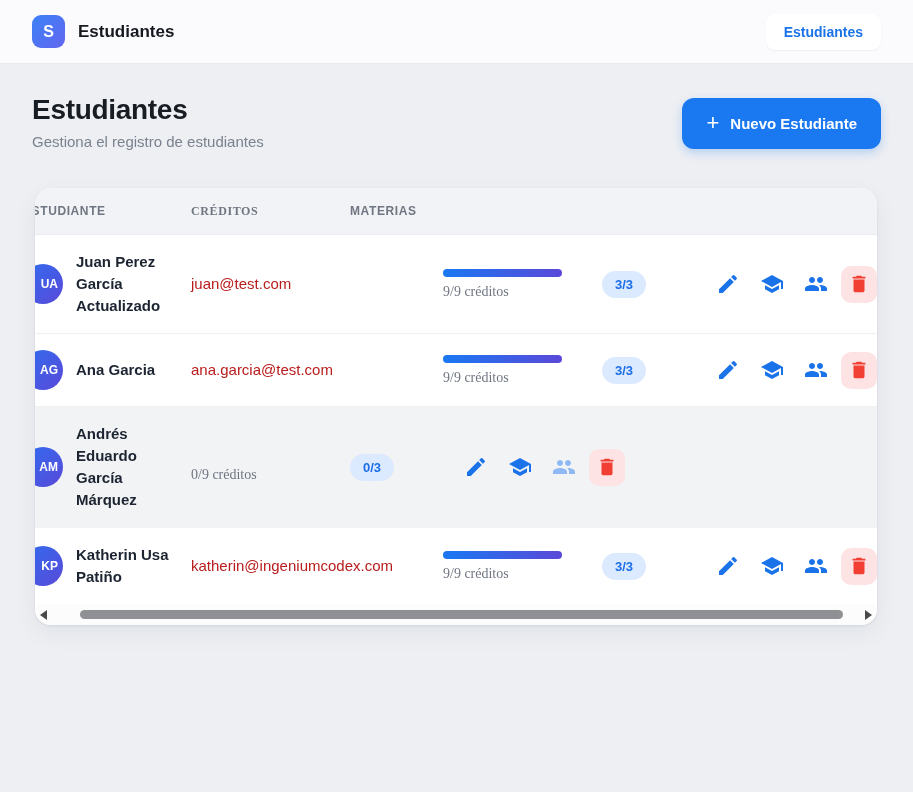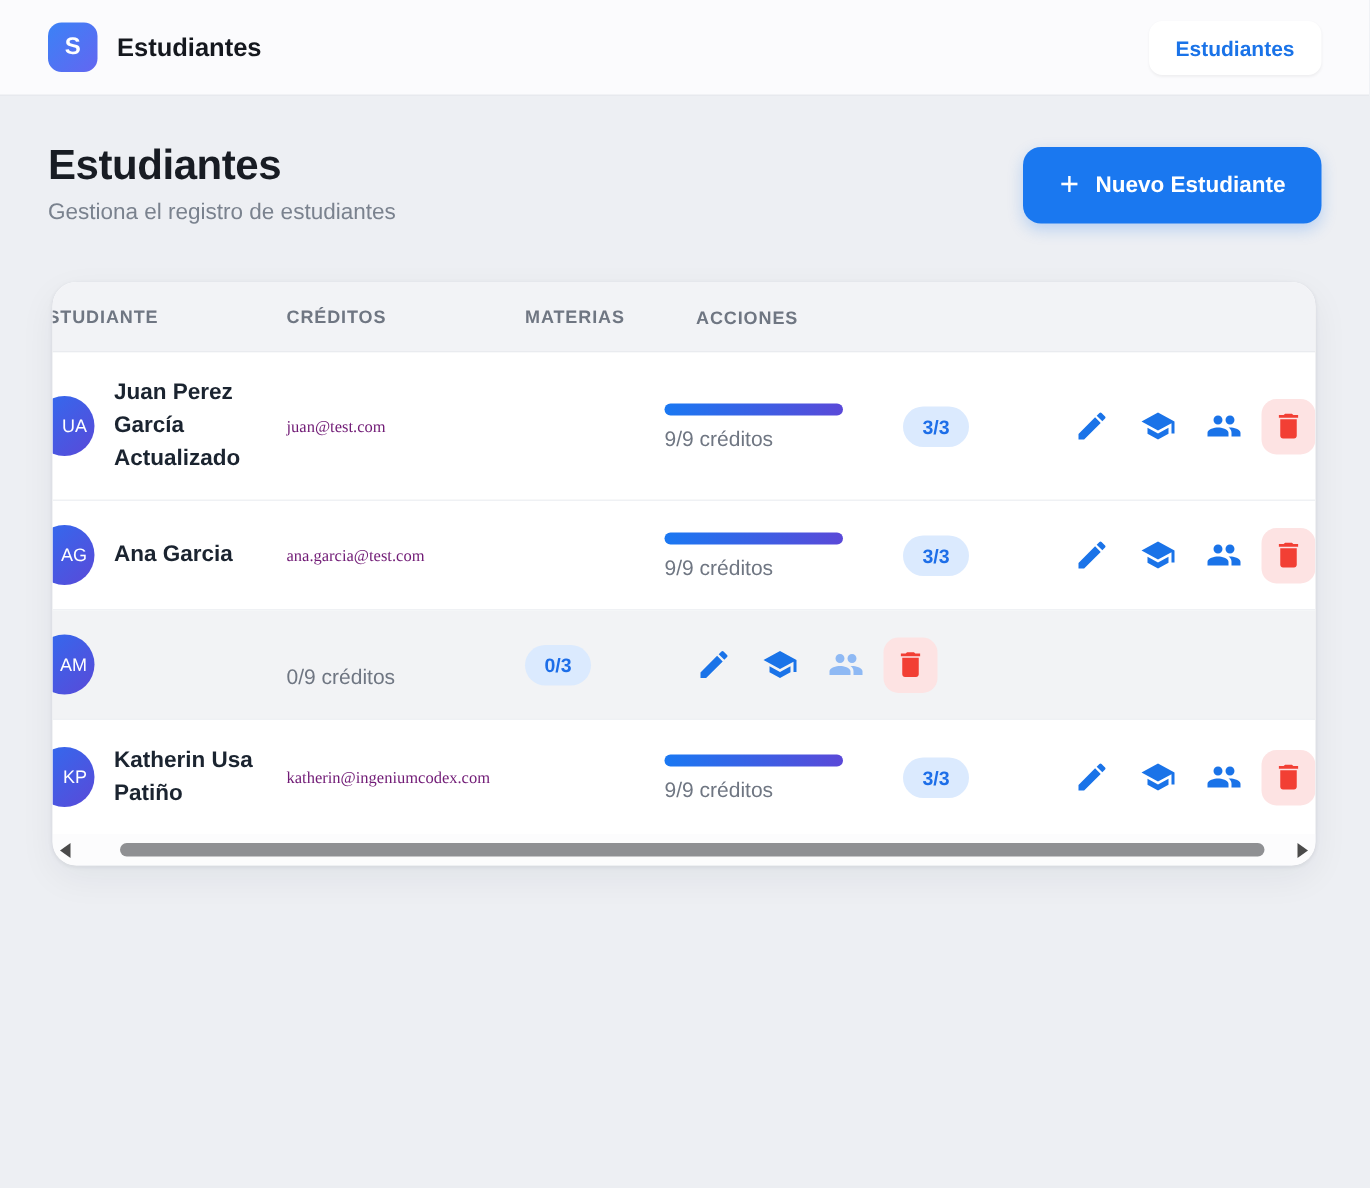--- a/index.html
+++ b/index.html
@@ -58,33 +58,33 @@
   .th {
     font-size:12px; font-weight:700; letter-spacing:.6px; color:#6f7682;
     padding:16px 0 14px 0;
   }
   .row { display:flex; align-items:center; border-bottom:1px solid #eff1f4; min-height:72px; background:#fff; }
   .row.alt { background:#f2f3f5; }
   .row:last-of-type { border-bottom:none; }
 
   .col-student  { width:192px; display:flex; align-items:center; padding:16px 10px 16px 24px; }
   .col-email    { width:252px; }
-  .col-credits  { width:159px; }
+  .col-credits  { width:159px;font-family:Liberation Serif, serif; }
   .col-materias { width:106px; }
   .col-actions  { width:169px; display:flex; align-items:center; padding-left:8px; }
 
   .avatar {
     flex:0 0 40px; width:40px; height:40px; border-radius:50%;
     background:linear-gradient(135deg,#2f6df0,#5a49d8);
-    color:#fff; font-size:12px; font-weight:400;
+    color:#fff; font-size:12px; font-weight:700;
     display:flex; align-items:center; justify-content:flex-end;
     padding-right:5px;
   }
   .student-name { margin-left:13px; width:112px; font-size:15px; line-height:22px; font-weight:600; color:#1b2430; }
-  .email-text { font-size:11px; color:#701a75;font-family:Liberation Serif, serif; }
+  .email-text { font-size:15px; color:#b91c1c; }
 
   .progress-track { width:119px; height:8px; margin-bottom:7px; }
   .progress-fill {
     height:8px; border-radius:4px;
     background:linear-gradient(90deg,#1a78f2,#5a49d8);
   }
   .credits-text { font-size:14px; color:#6f7682; }
 
   .badge {
     display:inline-block; background:#dbeafe; color:#1d6ee8;
@@ -136,21 +136,20 @@
   </div>
 
   <section class="card">
     <div class="scroll-clip">
       <div class="scroll-content">
 
         <div class="thead">
           <div class="th col-student">ESTUDIANTE</div>
           <div class="th col-credits">CRÉDITOS</div>
           <div class="th col-materias">MATERIAS</div>
-          <div class="th col-actions">ACCIONES</div>
         </div>
 
         <div class="row">
           <div class="col-student">
             <div class="avatar">UA</div>
             <div class="student-name">Juan Perez García Actualizado</div>
           </div>
           <div class="col-email">
             <span class="email-text">juan@test.com</span>
           </div>
@@ -224,20 +223,21 @@
               <svg viewBox="0 0 24 24">
                   <path d="M6 19c0 1.1.9 2 2 2h8c1.1 0 2-.9 2-2V7H6v12zM19 4h-3.5l-1-1h-5l-1 1H5v2h14V4z"></path>
                 </svg>
             </button>
           </div>
         </div>
 
         <div class="row alt">
           <div class="col-student">
             <div class="avatar">AM</div>
+            <div class="student-name">Andrés Eduardo García Márquez</div>
           </div>
           <div class="col-credits">
             <div class="progress-track">
               <div class="progress-fill" style="width: 0%;"></div>
             </div>
             <div class="credits-text">0/9 créditos</div>
           </div>
           <div class="col-materias">
             <span class="badge">0/3</span>
           </div>

